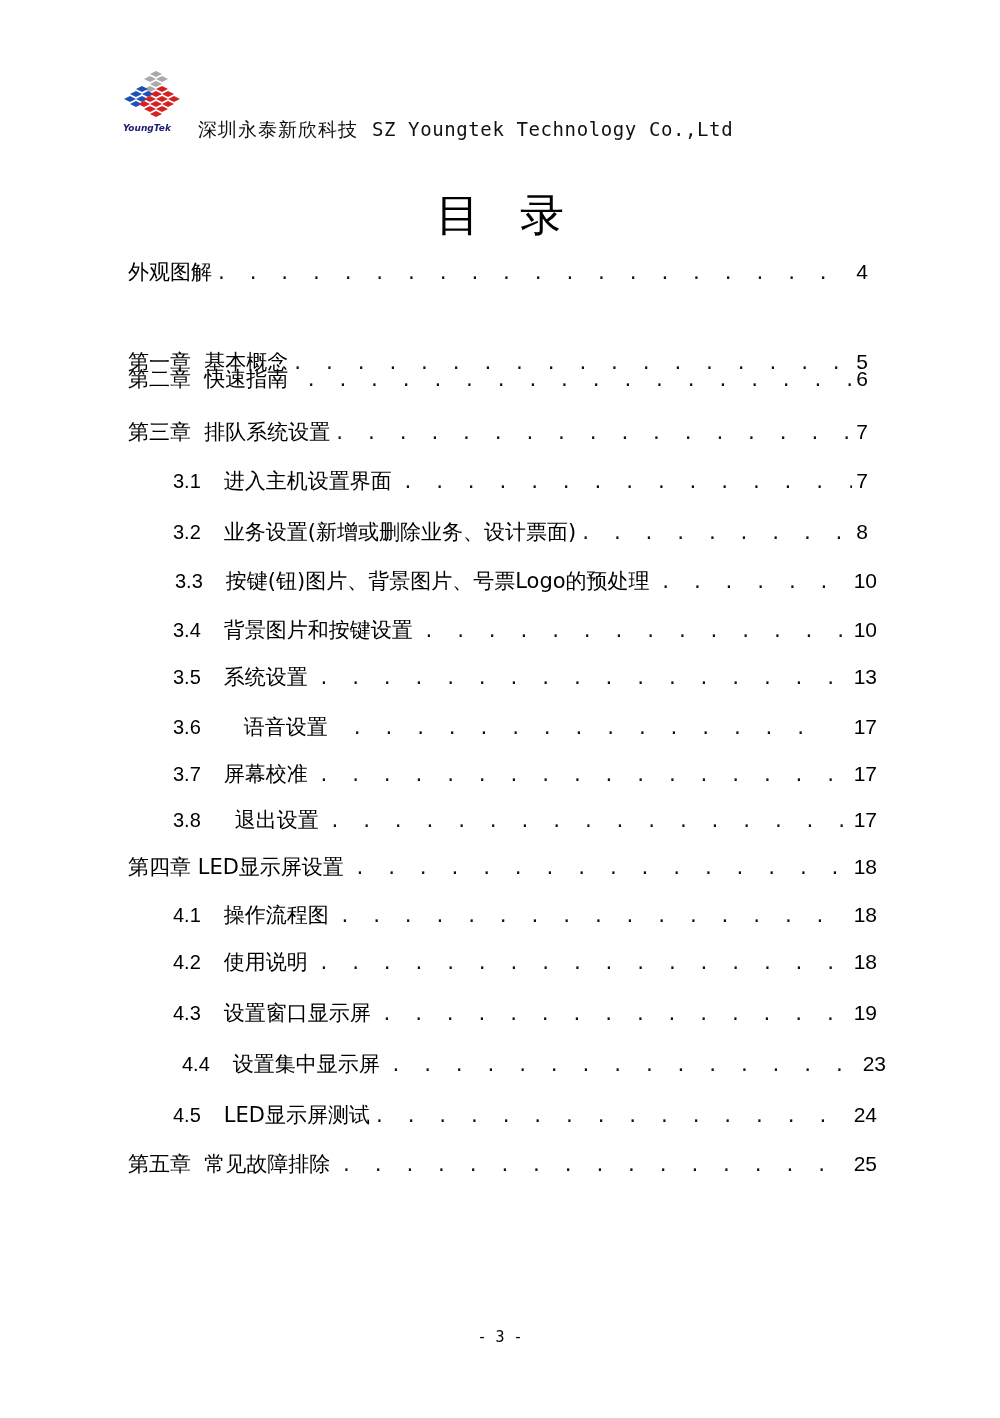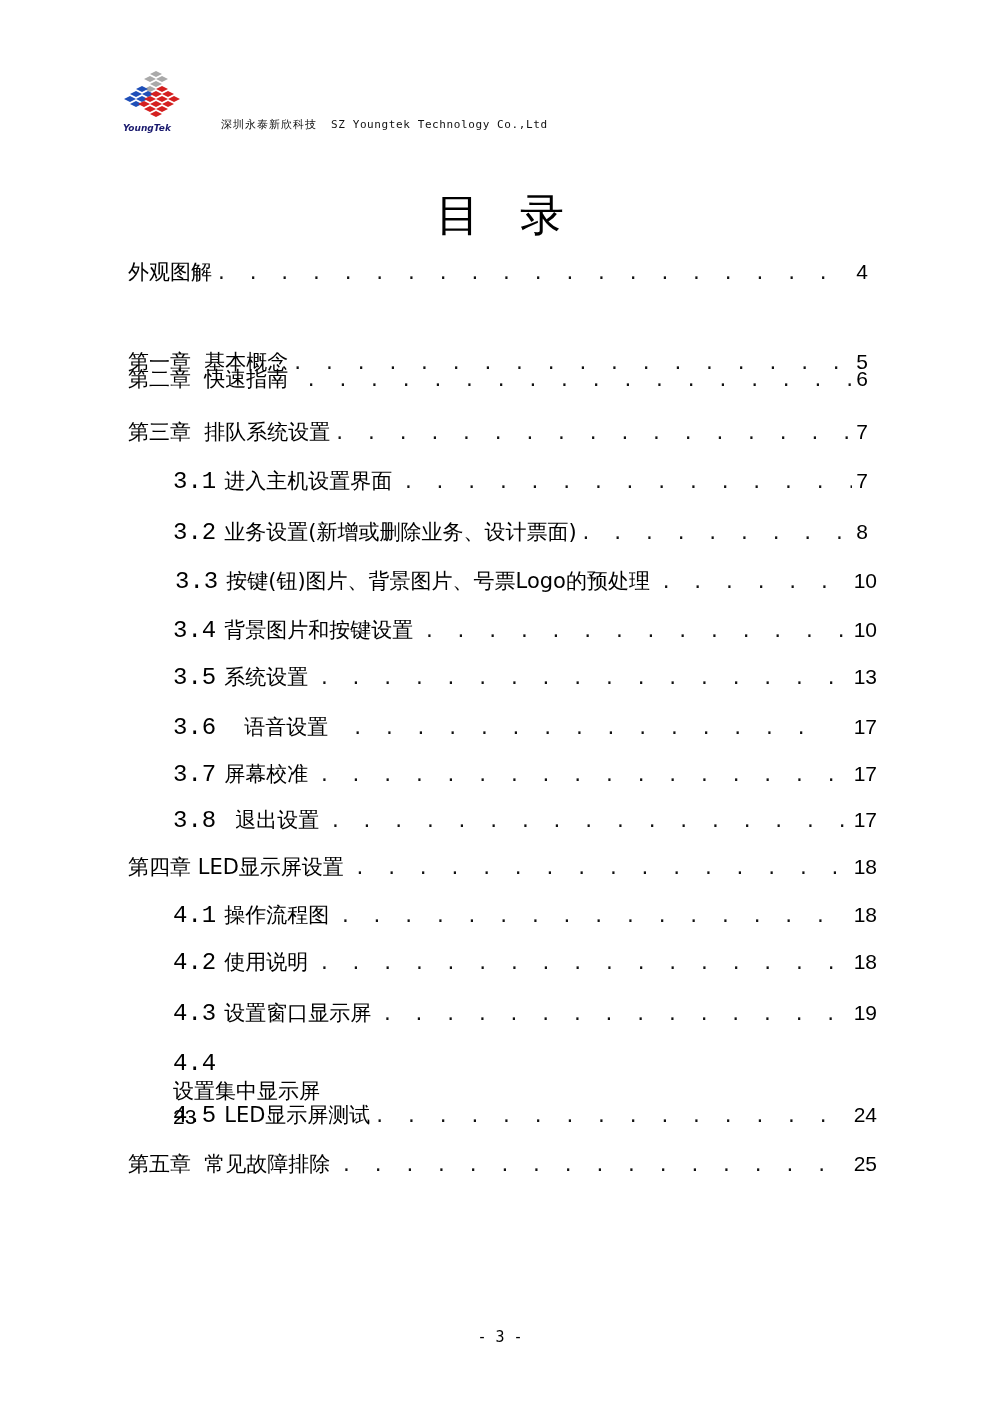--- a/index.html
+++ b/index.html
@@ -4,37 +4,37 @@
   <style>
     * { margin: 0; padding: 0; box-sizing: border-box; }
     html, body { width: 1000px; height: 1418px; background: #ffffff; }
     body { position: relative; overflow: hidden; color: #000; font-family: "DejaVu Sans", sans-serif; }
 
     .header { position: absolute; left: 122px; top: 70px; height: 70px; width: 560px; }
     .logo { position: absolute; left: 0; top: 0; width: 64px; height: 64px; }
     .logo svg { display: block; }
     .header-text {
       position: absolute; left: 76px; top: 47px;
-      font-family: "DejaVu Sans Mono", monospace; font-size: 11px; letter-spacing: 0.6px;
-      white-space: nowrap; color: #111; margin-left: 23px;
+      font-family: "DejaVu Sans Mono", monospace; font-size: 19px; letter-spacing: 0.6px;
+      white-space: nowrap; color: #111;
     }
     .header-text .cn { letter-spacing: 1px; margin-right: 14px; }
 
     .title {
       position: absolute; left: 0; width: 1000px; top: 186px;
       text-align: center; font-size: 44px; letter-spacing: 40px; padding-left: 40px;
       font-family: "DejaVu Sans", sans-serif;
     }
 
     .toc { position: absolute; left: 0; top: 0; width: 1000px; }
     .toc-row {
       position: absolute; display: flex; align-items: baseline;
       font-size: 21px; white-space: nowrap; height: 30px;
     }
-    .toc-row .num { font-family: Liberation Mono, monospace; font-size: 24px; margin-right: 8px; }
+    .toc-row .num { font-family: Liberation Sans, sans-serif; font-size: 20px; margin-right: 23px; }
     .toc-row .label { font-family: "DejaVu Sans", sans-serif; }
     .toc-row .leader {
       flex: 1; overflow: hidden; margin: 0 4px;
       font-family: "DejaVu Sans Mono", monospace; font-size: 18px; letter-spacing: 5px;
       color: #111;
     }
     .toc-row .page { font-family: "Liberation Sans", sans-serif; font-size: 21px; text-align: right; }
 
     .footer {
       position: absolute; left: 0; width: 1000px; top: 1328px; text-align: center;
@@ -174,21 +174,21 @@
       <span class="label" style="white-space: pre;">使用说明 </span>
       <span class="leader">. . . . . . . . . . . . . . . . . . . . . . . . . . . . . . . . . . . . . . . . . . . . . . . . . . . . . . . . . . . . . . . . . . . . . . . . . . . .</span>
       <span class="page">18</span>
     </div>
     <div class="toc-row" style="top: 999px; left: 173px; width: 704px;">
       <span class="num">4.3</span>
       <span class="label" style="white-space: pre;">设置窗口显示屏 </span>
       <span class="leader">. . . . . . . . . . . . . . . . . . . . . . . . . . . . . . . . . . . . . . . . . . . . . . . . . . . . . . . . . . . . . . . . . . . . . . . . . . . .</span>
       <span class="page">19</span>
     </div>
-    <div class="toc-row" style="top: 1050px; left: 169px; width: 704px; flex-direction: column;">
+    <div class="toc-row" style="top: 1050px; left: 182px; width: 704px;">
       <span class="num">4.4</span>
       <span class="label" style="white-space: pre;">设置集中显示屏 </span>
       <span class="leader">. . . . . . . . . . . . . . . . . . . . . . . . . . . . . . . . . . . . . . . . . . . . . . . . . . . . . . . . . . . . . . . . . . . . . . . . . . . .</span>
       <span class="page">23</span>
     </div>
     <div class="toc-row" style="top: 1101px; left: 173px; width: 704px;">
       <span class="num">4.5</span>
       <span class="label" style="white-space: pre;">LED显示屏测试</span>
       <span class="leader">. . . . . . . . . . . . . . . . . . . . . . . . . . . . . . . . . . . . . . . . . . . . . . . . . . . . . . . . . . . . . . . . . . . . . . . . . . . .</span>
       <span class="page">24</span>

